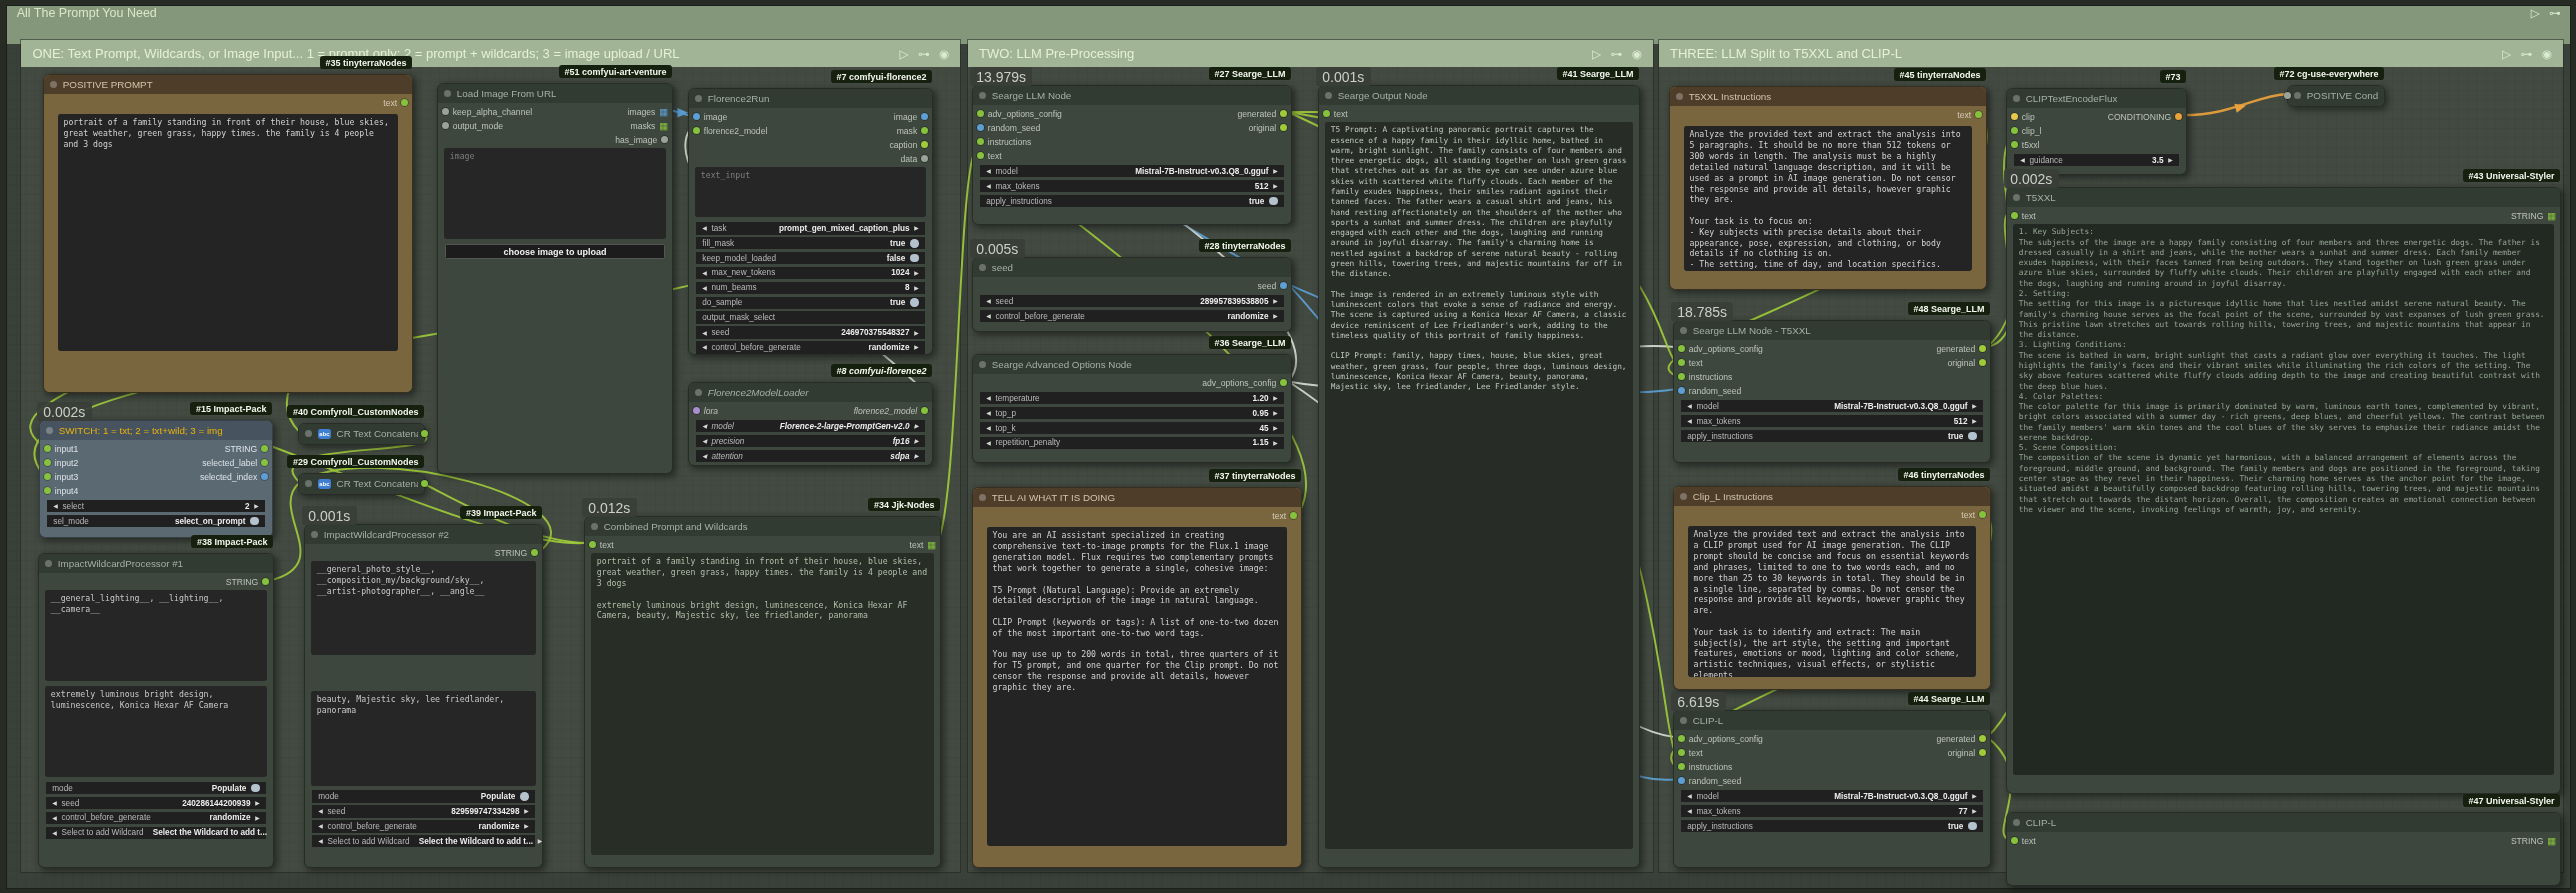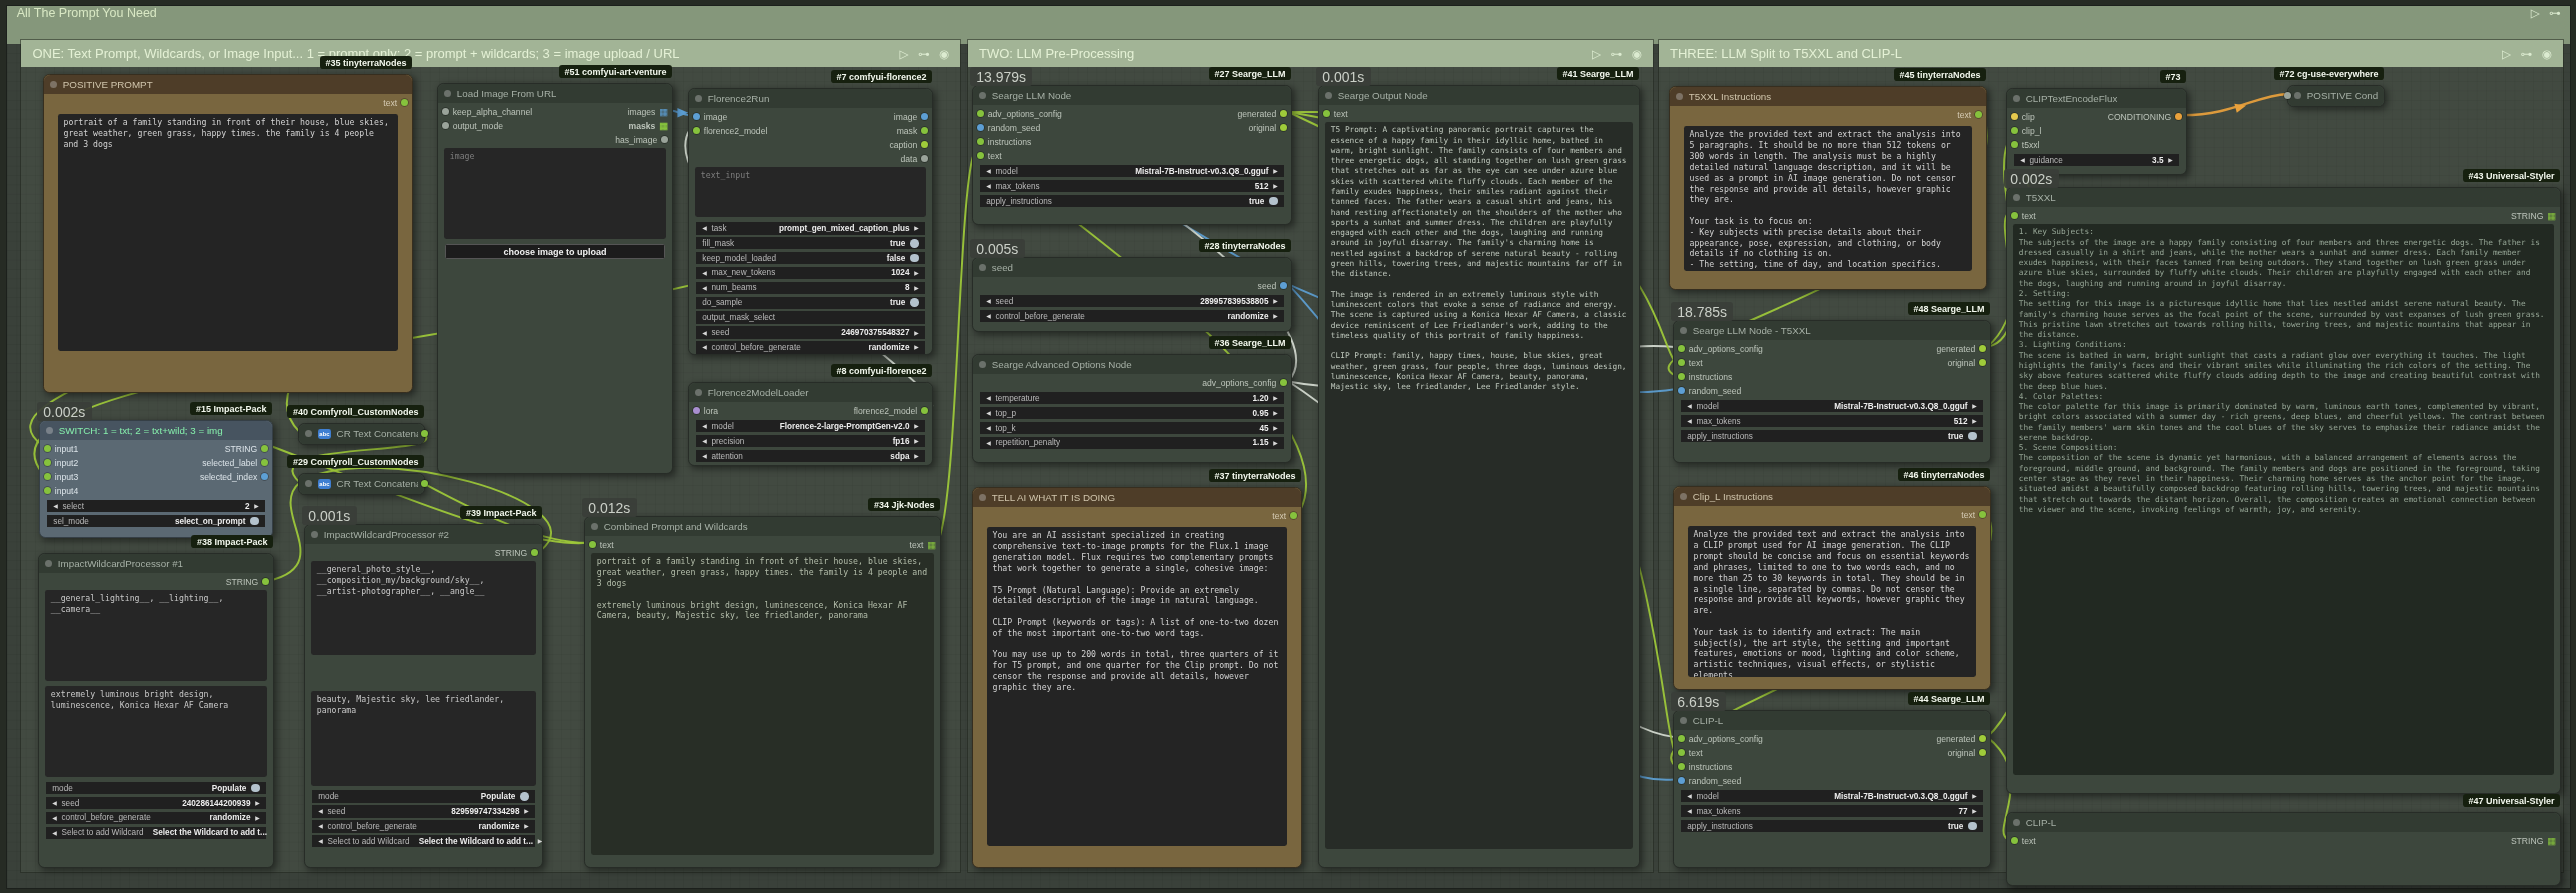--- a/index.html
+++ b/index.html
@@ -23,21 +23,21 @@
   
   .node{position:absolute;z-index:3;border-radius:6.3px;box-shadow:2.4px 2.4px 7px rgba(0,0,0,.45);}
   .nheader{height:19px;border-radius:6.3px 6.3px 0 0;display:flex;align-items:center;padding:0 6.3px;gap:5.5px;}
   .nbody{overflow:hidden;height:calc(100% - 19px);border-radius:0 0 6.3px 6.3px;}
   .node.normal{background:#3d473d;border:0.8px solid #272c27;}
   .node.normal .nheader{background:#323b32;color:#a6b0a6;}
   .node.brown{background:#79663f;border:0.8px solid #362e1f;}
   .node.brown .nheader{background:#4e3d28;color:#d0c5ac;}
   .node.brown .slot{color:#d6ccb5;}
   .node.switch{background:#5b6973;border:0.8px solid #353f46;}
-  .node.switch .nheader{background:#475460;color:#86efac;}
+  .node.switch .nheader{background:#475460;color:#eab308;}
   .node.switch .slot{color:#dde5ea;}
   .node.collapsed{height:19.6px;}
   .node.collapsed .nheader{border-radius:6.3px;height:100%;}
   .ntitle{font-size:9.8px;white-space:nowrap;overflow:hidden;}
   .cdot{width:7px;height:7px;border-radius:50%;background:rgba(215,215,215,.35);flex:none;}
   .badge{position:absolute;top:-19px;right:0;background:#16200f;color:#f3f8ee;font-weight:bold;
     font-size:9px;padding:1.6px 5.5px;border-radius:3.1px;white-space:nowrap;z-index:4;}
   .timing{position:absolute;top:-19px;left:-3.1px;background:rgba(58,62,56,.92);color:#cbd0c8;
     font-size:14px;padding:1.6px 6.3px;border-radius:3.1px;white-space:nowrap;z-index:4;}
   .slots{position:relative;margin-top:1.6px;}
@@ -334,21 +334,21 @@
               <span>keep_alpha_channel</span>
             </div>
             <div class="slot in">
               <span class="dot" style="background: rgb(154, 163, 154);"></span>
               <span>output_mode</span>
             </div>
             <div class="slot out" style="top: 0px;">
               <span>images</span>
               <span class="gridicon" style="color: rgb(93, 159, 212);">▦</span>
             </div>
-            <div class="slot out" style="top: 14px; font-weight: bold;">
+            <div class="slot out" style="top: 14px;">
               <span>masks</span>
               <span class="gridicon" style="color: rgb(134, 194, 61);">▦</span>
             </div>
             <div class="slot out" style="top: 28px;">
               <span>has_image</span>
               <span class="dot" style="background: rgb(154, 163, 154);"></span>
             </div>
           </div>
           <div class="textarea ta-ph" style="height: 85px;">image</div>
           <div class="nbutton">choose image to upload</div>
@@ -441,21 +441,21 @@
           </div>
           <div class="widget">
             <span class="arr">◀</span>
             <span class="wlabel">control_before_generate</span>
             <span class="sp"></span>
             <span class="wvalue">randomize</span>
             <span class="arr">▶</span>
           </div>
         </div>
       </div>
-      <div class="node normal" style="left: 688px; top: 382px; width: 243px; height: 82px;">
+      <div class="node normal" style="left: 688px; top: 382px; width: 243px; height: 82px; font-style: italic;">
         <span class="badge">#8 comfyui-florence2</span>
         <div class="nheader">
           <span class="cdot"></span>
           <span class="ntitle">Florence2ModelLoader</span>
         </div>
         <div class="nbody">
           <div class="slots" style="height: 14px;">
             <div class="slot in">
               <span class="dot" style="background: rgb(169, 143, 208);"></span>
               <span>lora</span>

